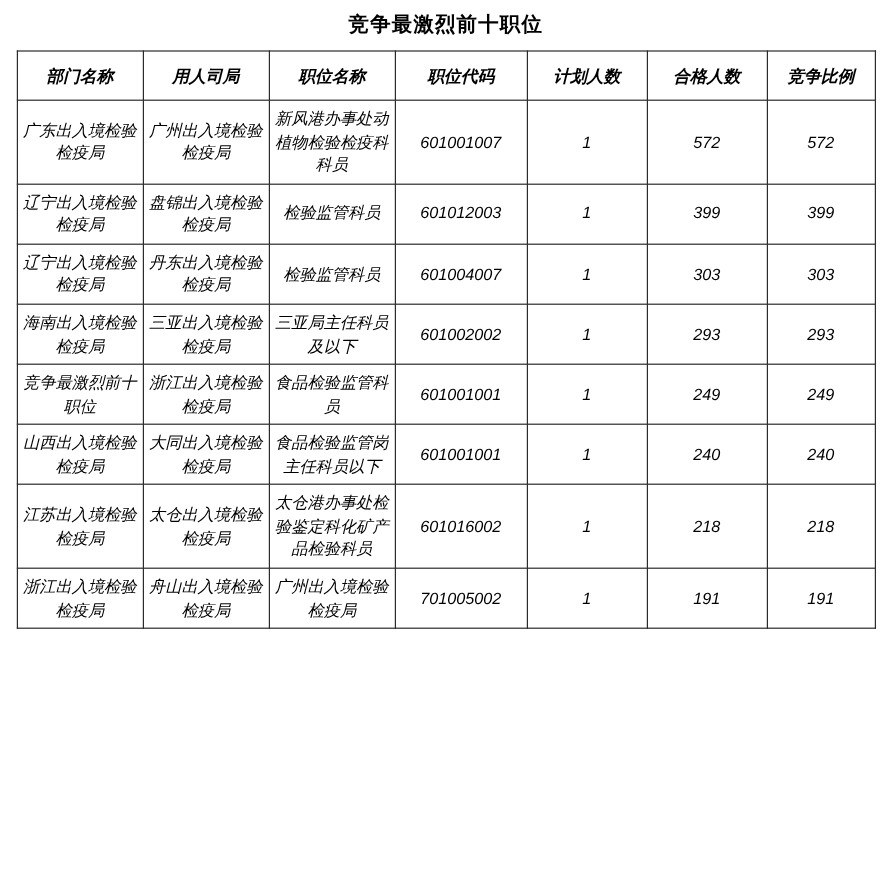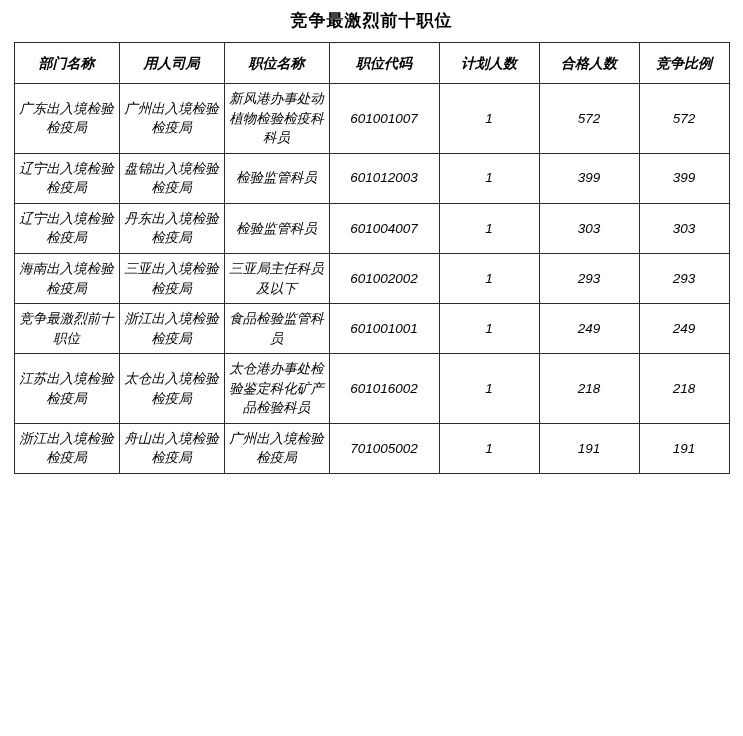--- a/index.html
+++ b/index.html
@@ -134,20 +134,29 @@
       <tr>
         <td class="dept">竞争最激烈前十职位</td>
         <td class="bureau">浙江出入境检验检疫局</td>
         <td class="post">食品检验监管科员</td>
         <td class="code">601001001</td>
         <td class="plan">1</td>
         <td class="qualified">249</td>
         <td class="ratio">249</td>
       </tr>
       <tr>
+        <td class="dept">山西出入境检验检疫局</td>
+        <td class="bureau">大同出入境检验检疫局</td>
+        <td class="post">食品检验监管岗主任科员以下</td>
+        <td class="code">601001001</td>
+        <td class="plan">1</td>
+        <td class="qualified">240</td>
+        <td class="ratio">240</td>
+      </tr>
+      <tr>
         <td class="dept">江苏出入境检验检疫局</td>
         <td class="bureau">太仓出入境检验检疫局</td>
         <td class="post">太仓港办事处检验鉴定科化矿产品检验科员</td>
         <td class="code">601016002</td>
         <td class="plan">1</td>
         <td class="qualified">218</td>
         <td class="ratio">218</td>
       </tr>
       <tr>
         <td class="dept">浙江出入境检验检疫局</td>

